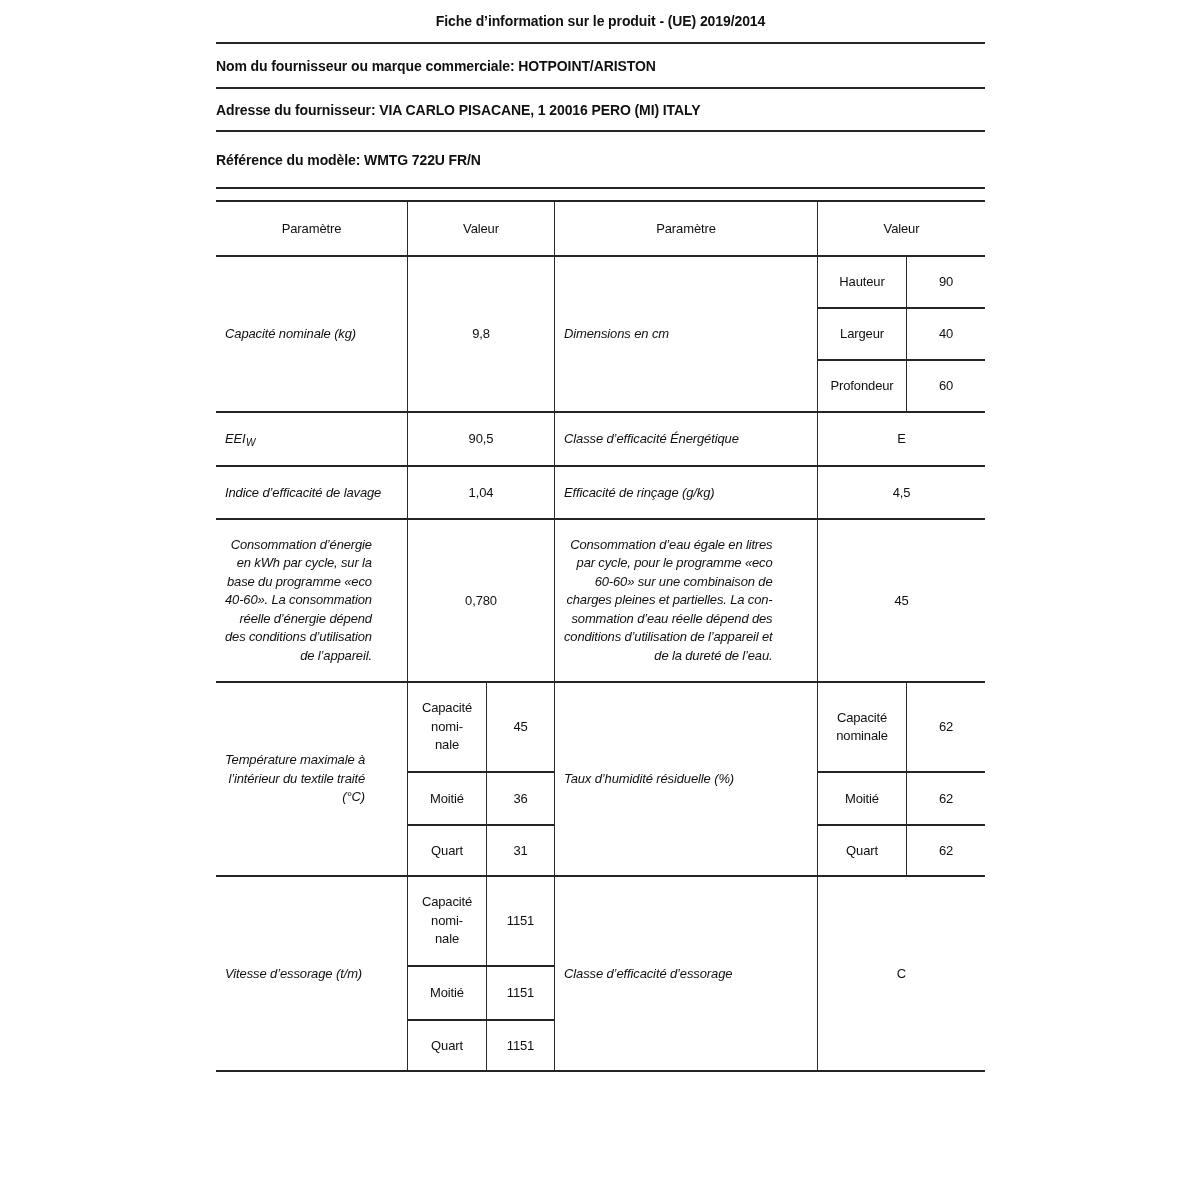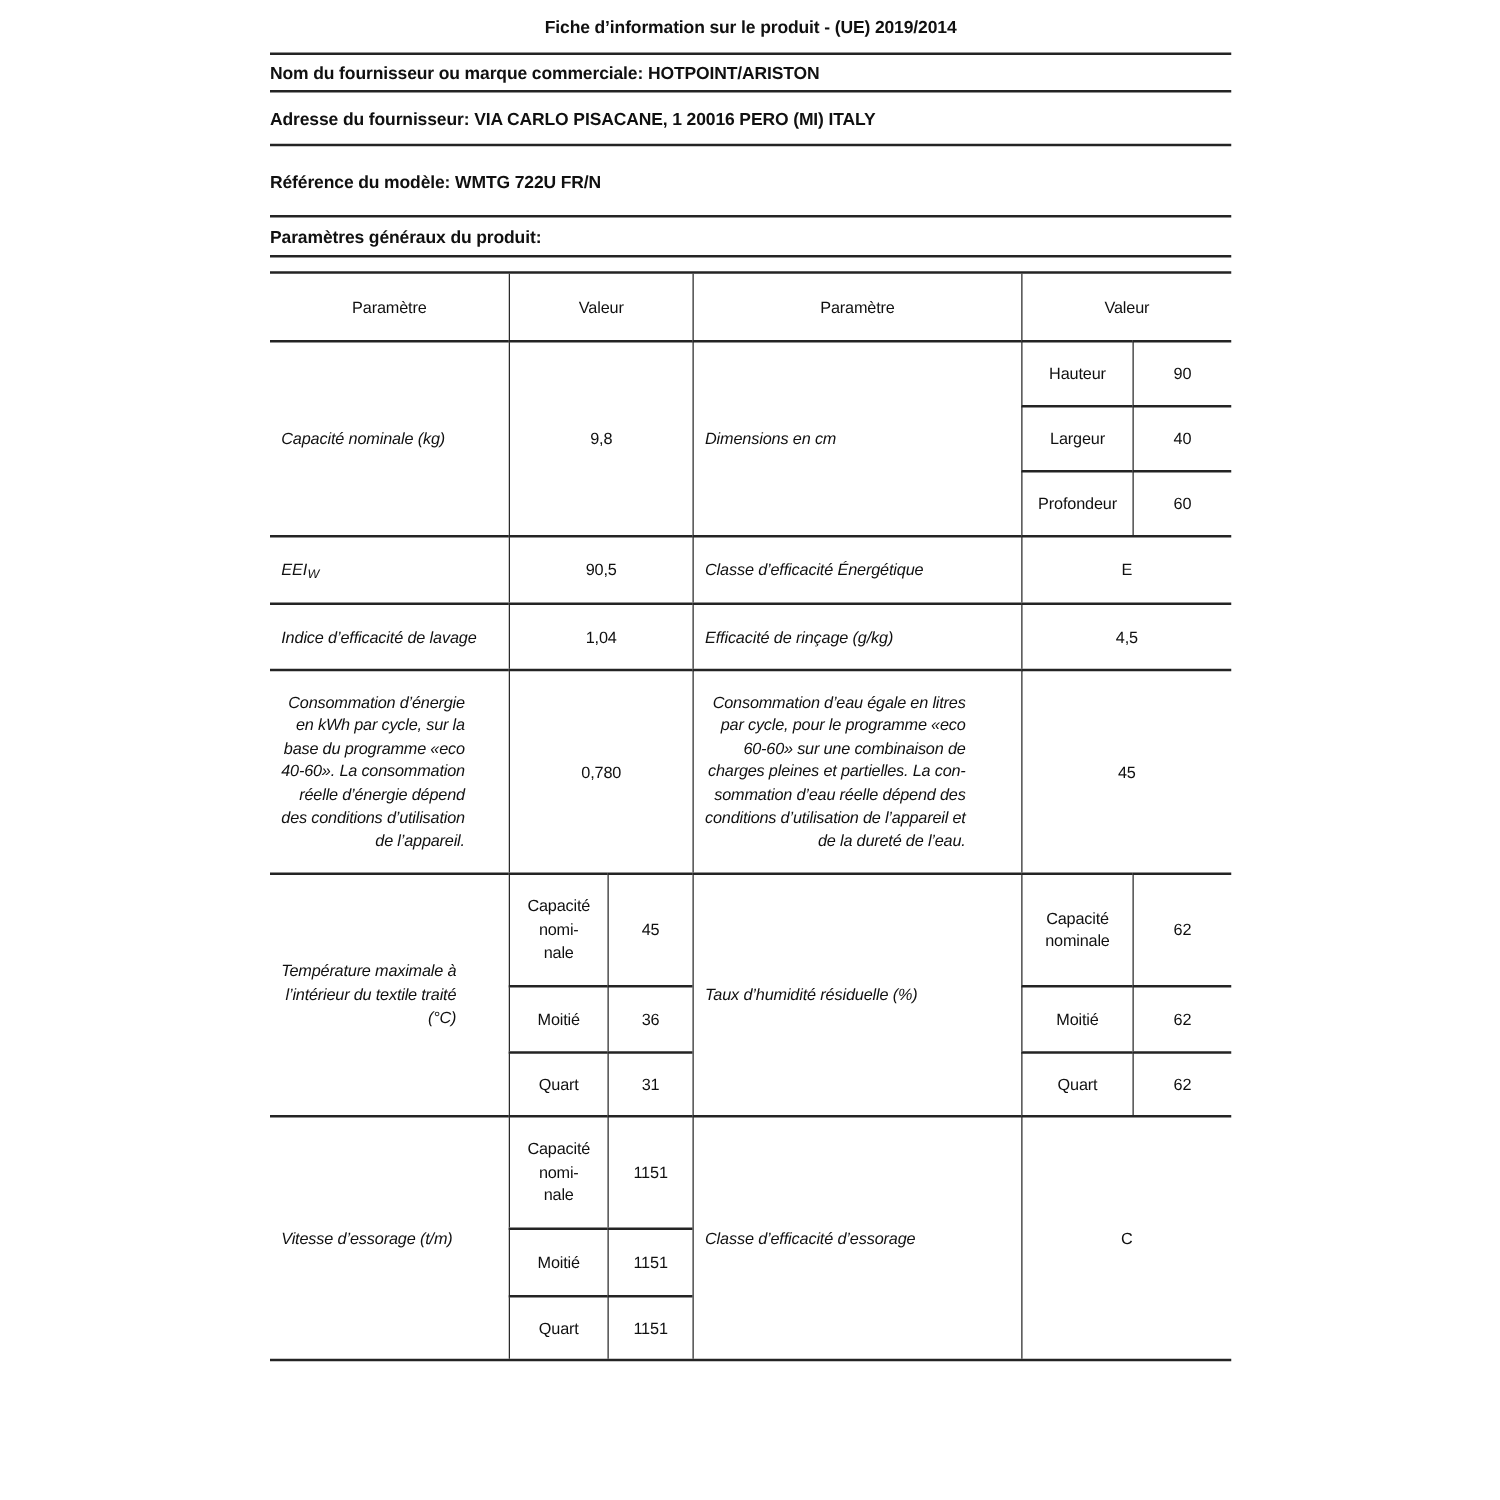--- a/index.html
+++ b/index.html
@@ -8,21 +8,21 @@
     font-family:"Liberation Sans",sans-serif;color:#101010;
     -webkit-font-smoothing:antialiased;
   }
   .content{position:absolute;left:216px;top:0;width:769px;}
   .hblock{
     box-sizing:border-box;display:flex;align-items:center;
     border-bottom:2px solid #242424;
     font-weight:bold;font-size:14px;letter-spacing:-0.1px;
   }
   .hblock.titleblk{justify-content:center;height:44px;text-align:right;}
-  .hb-nom{height:30px}
+  .hb-nom{height:45px}
   .hb-adr{height:43px}
   .hb-ref{height:57px}
   .hb-par{height:32px}
   .ptable{
     box-sizing:border-box;margin-top:11px;width:769px;
     border-top:2px solid #242424;border-bottom:2px solid #242424;
     display:grid;
     grid-template-columns:191px 79px 68px 263px 89px 79px;
     grid-template-rows:53px 52px 52px 52px 54px 53px 163px 90px 53px 51px 90px 54px 51px;
     font-size:13px;line-height:18px;letter-spacing:-0.12px;
@@ -41,21 +41,20 @@
 </style>
 </head>
 <body>
 
 <div class="content">
 
   <div class="hblock titleblk">Fiche d’information sur le produit - (UE) 2019/2014</div>
   <div class="hblock hb-nom">Nom du fournisseur ou marque commerciale: HOTPOINT/ARISTON</div>
   <div class="hblock hb-adr">Adresse du fournisseur: VIA CARLO PISACANE, 1 20016 PERO (MI) ITALY</div>
   <div class="hblock hb-ref">Référence du modèle: WMTG 722U FR/N</div>
-  <div class="hblock hb-par">Paramètres généraux du produit:</div>
 
   <div class="ptable">
 
     <div class="c nt nl" style="grid-area:1/1/2/2">Paramètre</div>
     <div class="c nt" style="grid-area:1/2/2/4">Valeur</div>
     <div class="c nt" style="grid-area:1/4/2/5">Paramètre</div>
     <div class="c nt" style="grid-area:1/5/2/7">Valeur</div>
 
     <div class="c la nl" style="grid-area:2/1/5/2">Capacité nominale (kg)</div>
     <div class="c" style="grid-area:2/2/5/4">9,8</div>

